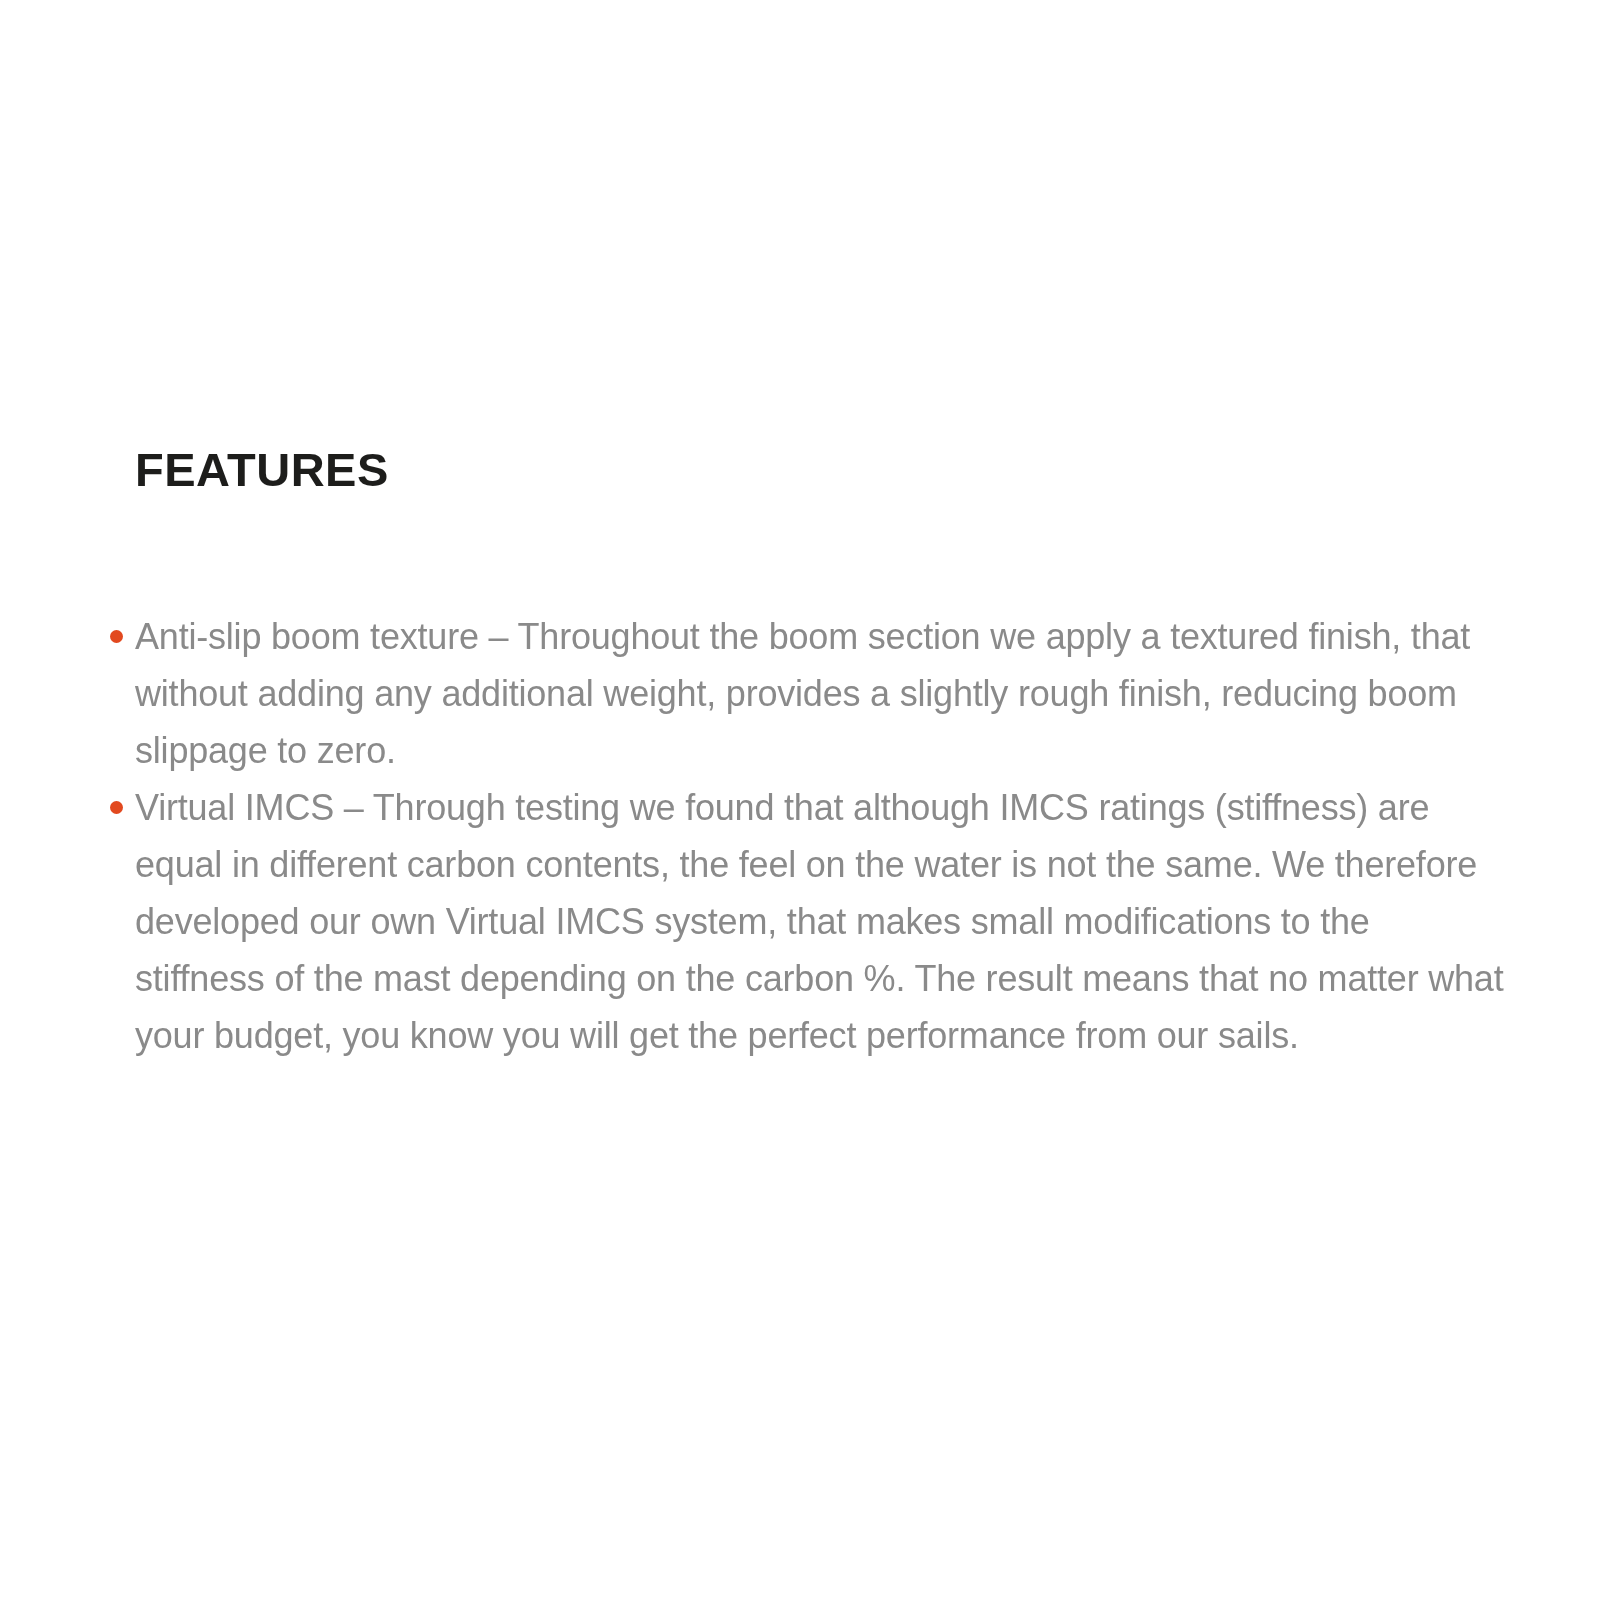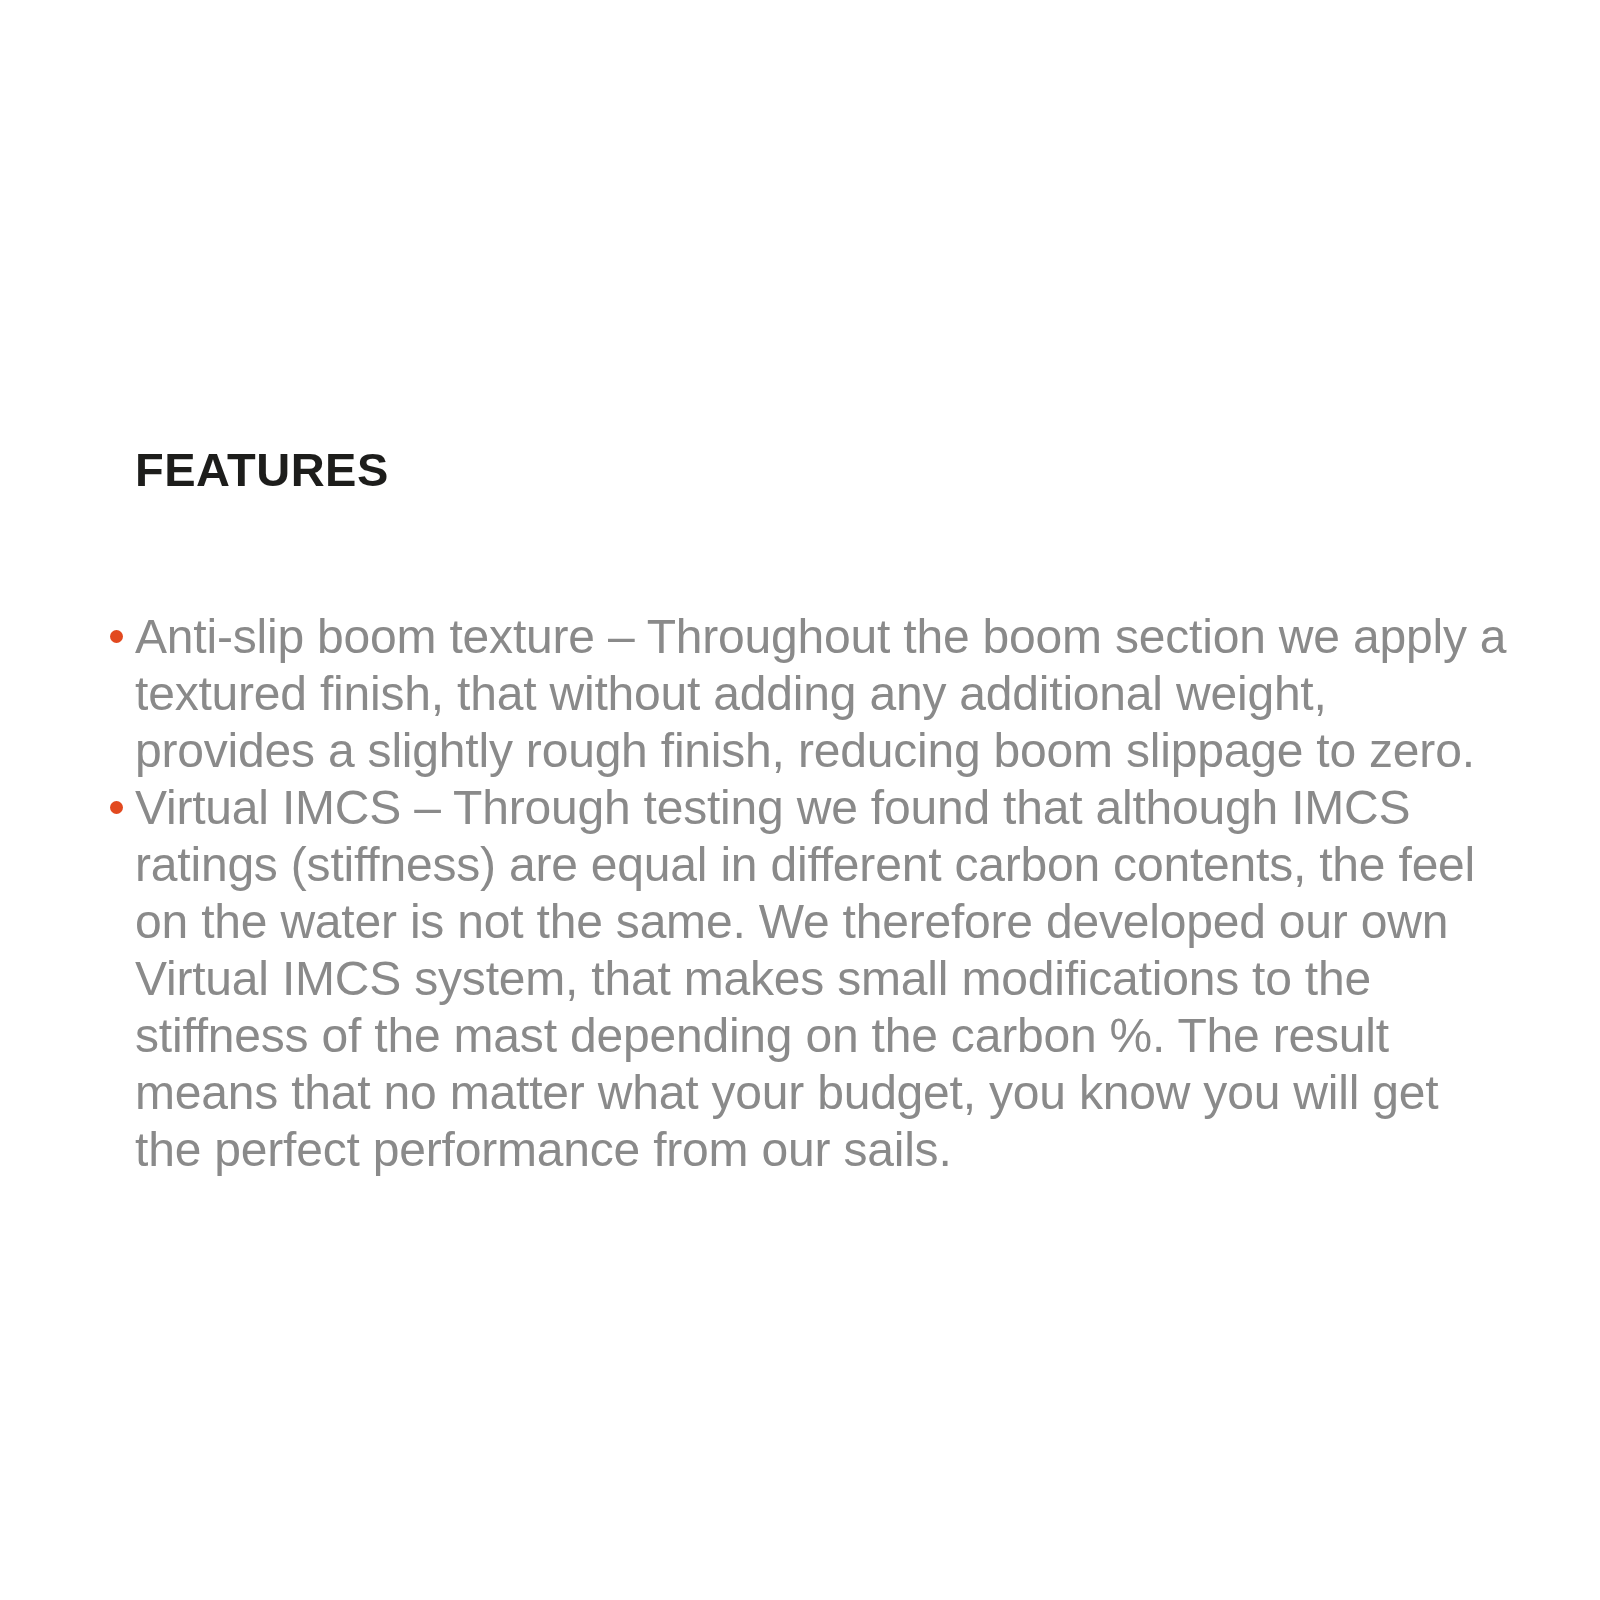--- a/index.html
+++ b/index.html
@@ -30,21 +30,21 @@
     line-height: 1.1;
     color: #1d1d1b;
   }
   .features-list {
     list-style: none;
     margin: 112px 0 0 0;
     padding: 0;
   }
   .features-list li {
     position: relative;
-    font-size: 48px;
+    font-size: 36px;
     line-height: 57px;
     letter-spacing: -0.2px;
     color: #8a8a8a;
     font-weight: 400;
   }
   .bullet {
     position: absolute;
     left: -25px;
     top: 22px;
     width: 13px;

